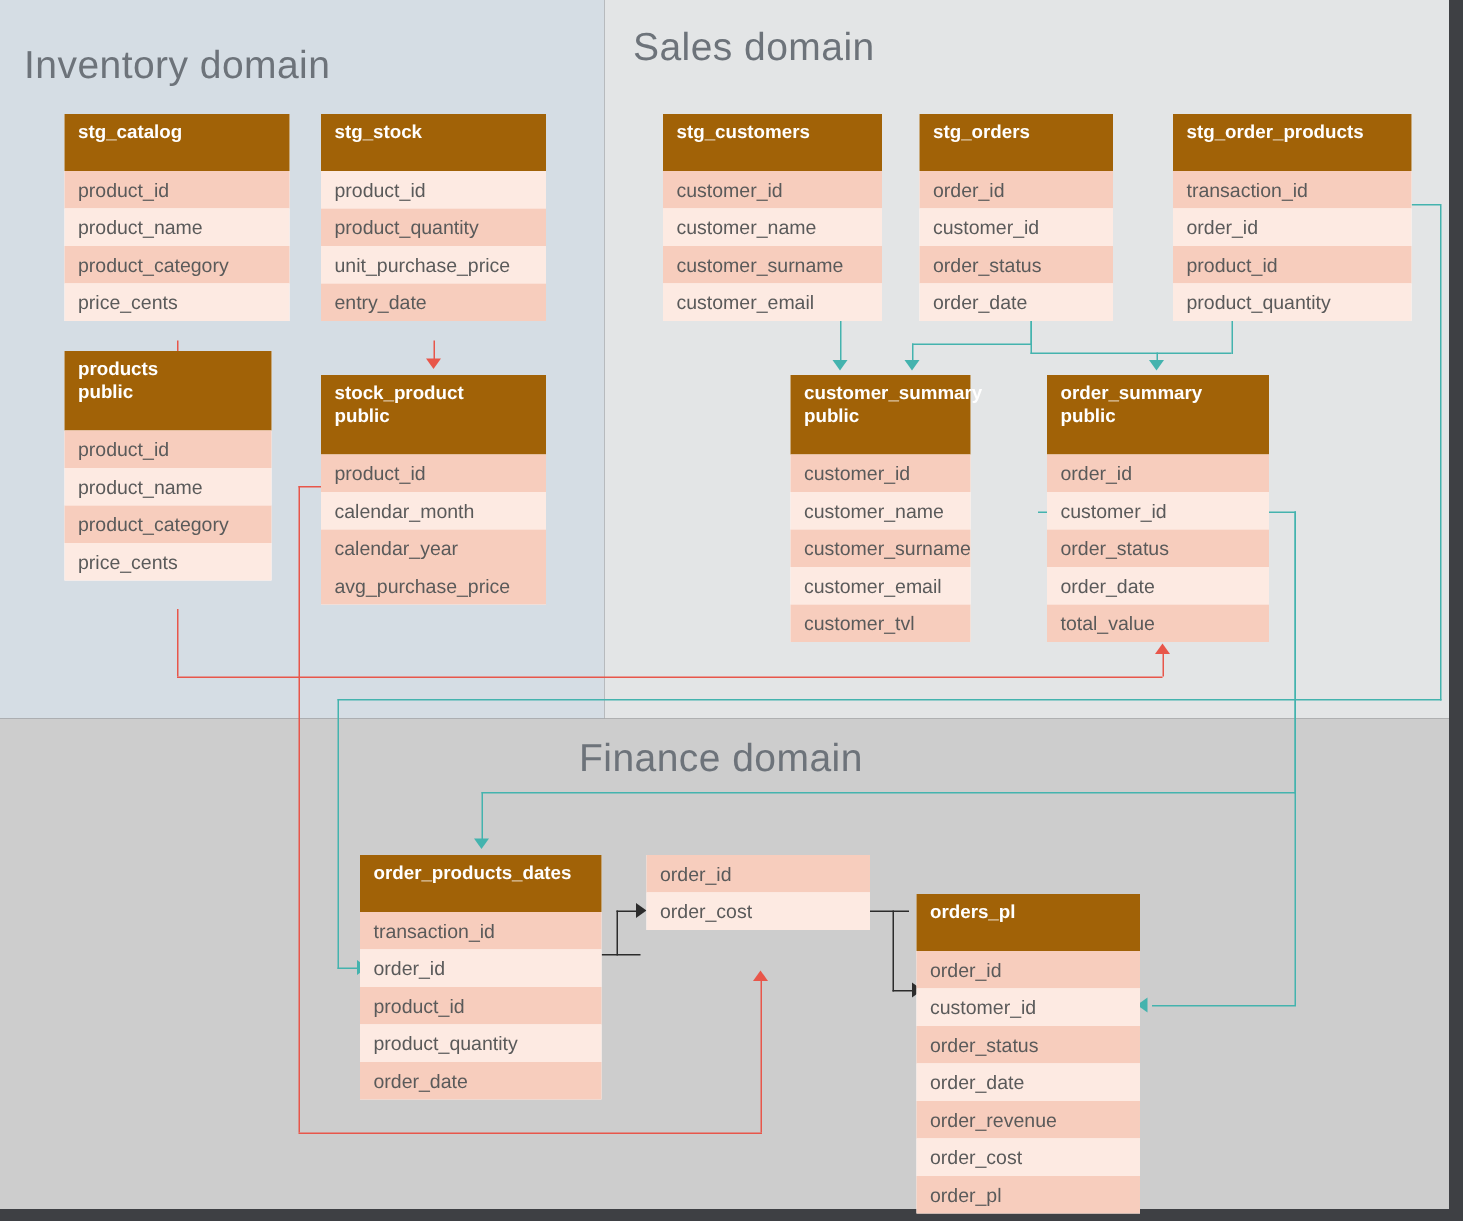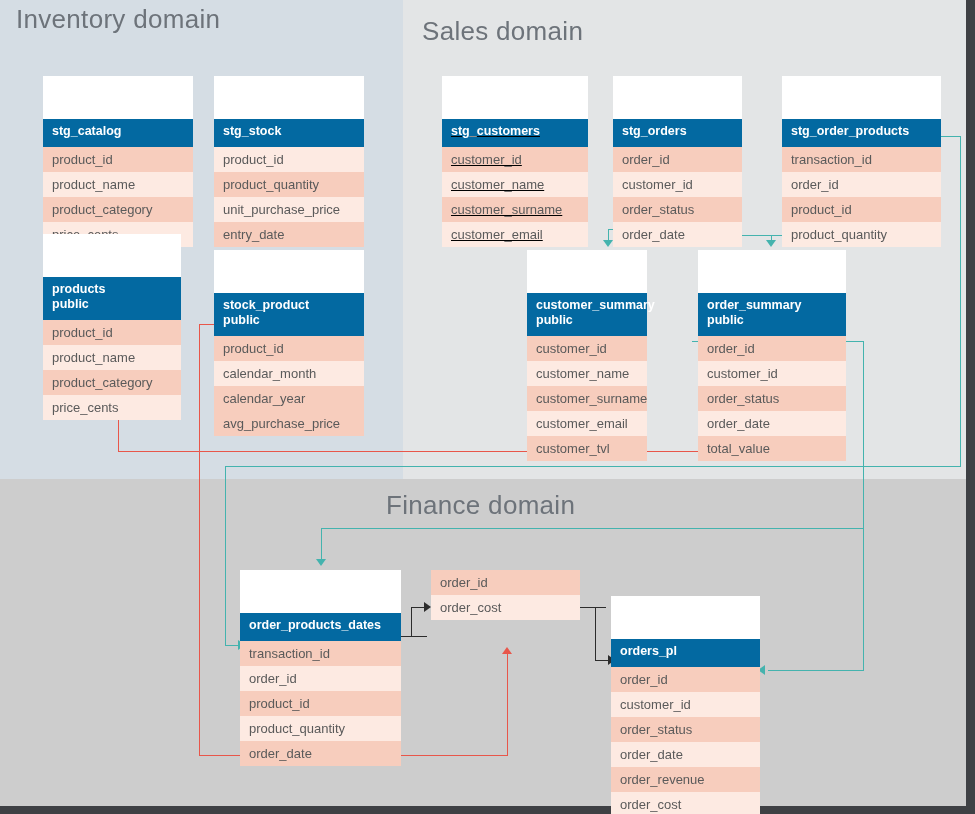--- a/index.html
+++ b/index.html
@@ -20,40 +20,39 @@
   #edge-bottom{position:absolute;left:0;top:806px;width:975px;height:8px;background:#3e4044;}
 
   .domain-title{
     position:absolute;
     color:#6d737a;
     font-size:26px;
     font-weight:400;
     letter-spacing:.3px;
     white-space:nowrap;
   }
-  #title-inventory{left:16px;top:4px;}
+  #title-inventory{left:16px;top:28px;}
   #title-sales{left:422px;top:16px;}
   #title-finance{left:386px;top:490px;}
 
   
   .table{
     position:absolute;
     background:#ffffff;
     box-sizing:border-box;
     z-index:5;
   }
   .t-head{
-    background:#0369a1;
+    background:#a16207;
     color:#ffffff;
     font-size:12.5px;
     font-weight:bold;
-    padding:5px 8px 8px 9px;
+    padding:5px 8px 18px 9px;
     line-height:15px;
     box-sizing:border-box;
-    margin-top:43px;
   }
   .t-head .schema{display:block;font-weight:bold;}
   .t-row{
     font-size:13px;
     color:#5a5a5a;
     padding:4px 8px 4px 9px;
     line-height:17px;
     height:25px;
     box-sizing:border-box;
     white-space:nowrap;
@@ -192,21 +191,21 @@
     <div class="t-head">
       <span>stock_product</span>
       <span class="schema">public</span>
     </div>
     <div class="t-row odd">product_id</div>
     <div class="t-row even">calendar_month</div>
     <div class="t-row odd">calendar_year</div>
     <div class="t-row odd">avg_purchase_price</div>
   </div>
 
-  <div class="table" id="tbl-stg_customers" style="left:442px;top:76px;width:146px;text-decoration:underline;">
+  <div class="table" id="tbl-stg_customers" style="left:442px;top:76px;width:146px;">
     <div class="t-head">
       <span>stg_customers</span>
     </div>
     <div class="t-row odd">customer_id</div>
     <div class="t-row even">customer_name</div>
     <div class="t-row odd">customer_surname</div>
     <div class="t-row even">customer_email</div>
   </div>
 
   <div class="table" id="tbl-stg_orders" style="left:613px;top:76px;width:129px;">

